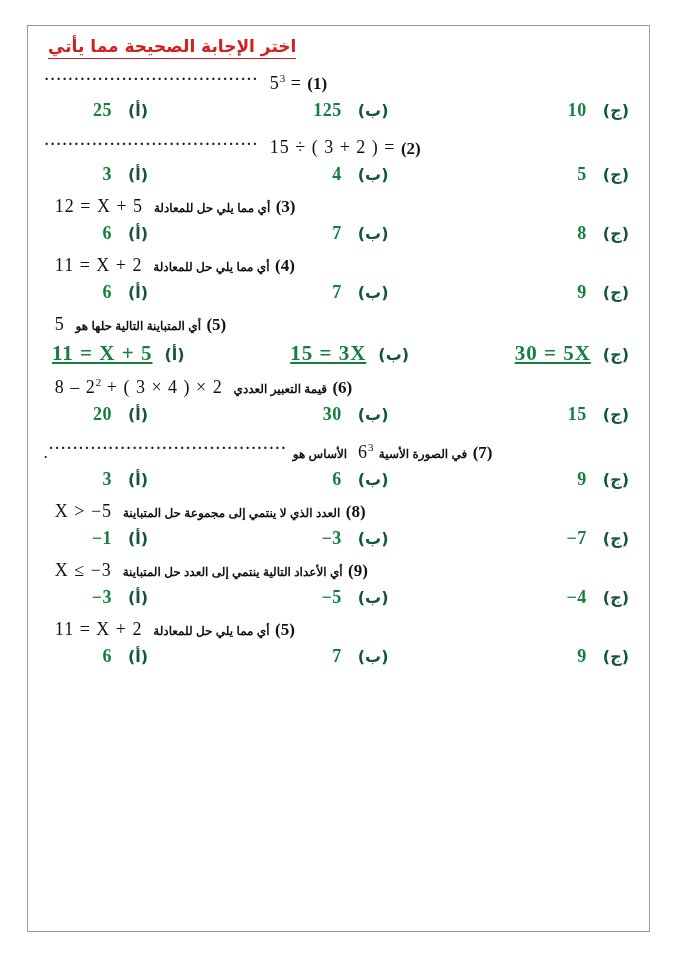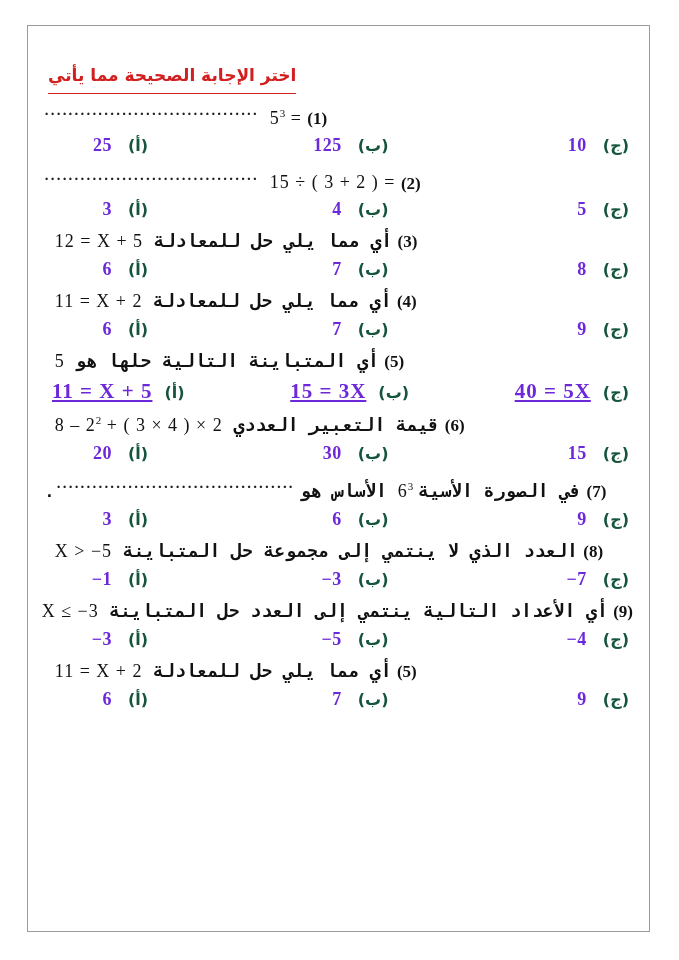--- a/index.html
+++ b/index.html
@@ -39,23 +39,22 @@
     margin-bottom: 4px;
   }
   .title {
     display: inline-block;
     color: #d22020;
     font-family: "DejaVu Sans", "Liberation Sans", sans-serif;
     font-weight: bold;
     font-size: 17px;
     line-height: 1.25;
     border-bottom: 1.6px solid #d22020;
-    padding-bottom: 7px;
-    direction: rtl;
-    margin-top: 29px;
+    padding-bottom: 1px;
+    direction: rtl;
   }
 
   
   .q-block {
     margin-bottom: 1px;
   }
   .q-line {
     direction: rtl;
     text-align: left;
     font-family: "DejaVu Sans", "Liberation Sans", sans-serif;
@@ -66,23 +65,23 @@
     white-space: nowrap;
     padding: 1px 2px 1px 2px;
   }
 
   .qnum {
     font-family: "Liberation Serif", "DejaVu Serif", serif;
     font-weight: bold;
     font-size: 17px;
   }
   .qtext {
-    font-family: Liberation Mono, monospace;
-    font-weight: bold;
-    font-size: 18px;
+    font-family: Liberation Sans, sans-serif;
+    font-weight: bold;
+    font-size: 12px;
   }
   .math {
     font-family: "Liberation Serif", "DejaVu Serif", serif;
     font-weight: normal;
     font-size: 18px;
     direction: ltr;
     display: inline-block;
     letter-spacing: 1px;
   }
   .math sup {
@@ -124,21 +123,21 @@
   .opt-label {
     font-family: "DejaVu Sans", "Liberation Sans", sans-serif;
     font-weight: bold;
     font-size: 16px;
     color: #15553c;
   }
   .opt-value {
     font-family: "Liberation Serif", "DejaVu Serif", serif;
     font-weight: bold;
     font-size: 18px;
-    color: #6d28d9;
+    color: #15803d;
     direction: ltr;
     letter-spacing: 0.5px;
   }
   .opt-row.wide .opt { gap: 12px; }
   .opt-row.wide .opt-value { font-size: 21px; letter-spacing: 1px; text-decoration: underline; }
 
   
   .opt-a { min-width: 96px; justify-content: flex-start; }
   .opt-b { min-width: 96px; justify-content: flex-start; }
   .opt-c { min-width: 96px; justify-content: flex-start; }
@@ -228,21 +227,21 @@
             <div class="opt opt-a">
               <span class="opt-label">(أ)</span>
               <span class="opt-value">11 =  X  +  5</span>
             </div>
             <div class="opt opt-b">
               <span class="opt-label">(ب)</span>
               <span class="opt-value">15  =  3X</span>
             </div>
             <div class="opt opt-c">
               <span class="opt-label">(ج)</span>
-              <span class="opt-value">40  =  5X</span>
+              <span class="opt-value">30  =  5X</span>
             </div>
           </div>
         </div>
         <div class="q-block">
           <div class="q-line"><span class="qnum">(6)</span> <span class="qtext">قيمة التعبير العددي</span>&nbsp;&nbsp;<span class="math">8 – 2<sup>2</sup> + ( 3 × 4 ) × 2</span>&nbsp;&nbsp;</div>
           <div class="opt-row">
             <div class="opt opt-a">
               <span class="opt-label">(أ)</span>
               <span class="opt-value">20</span>
             </div>

